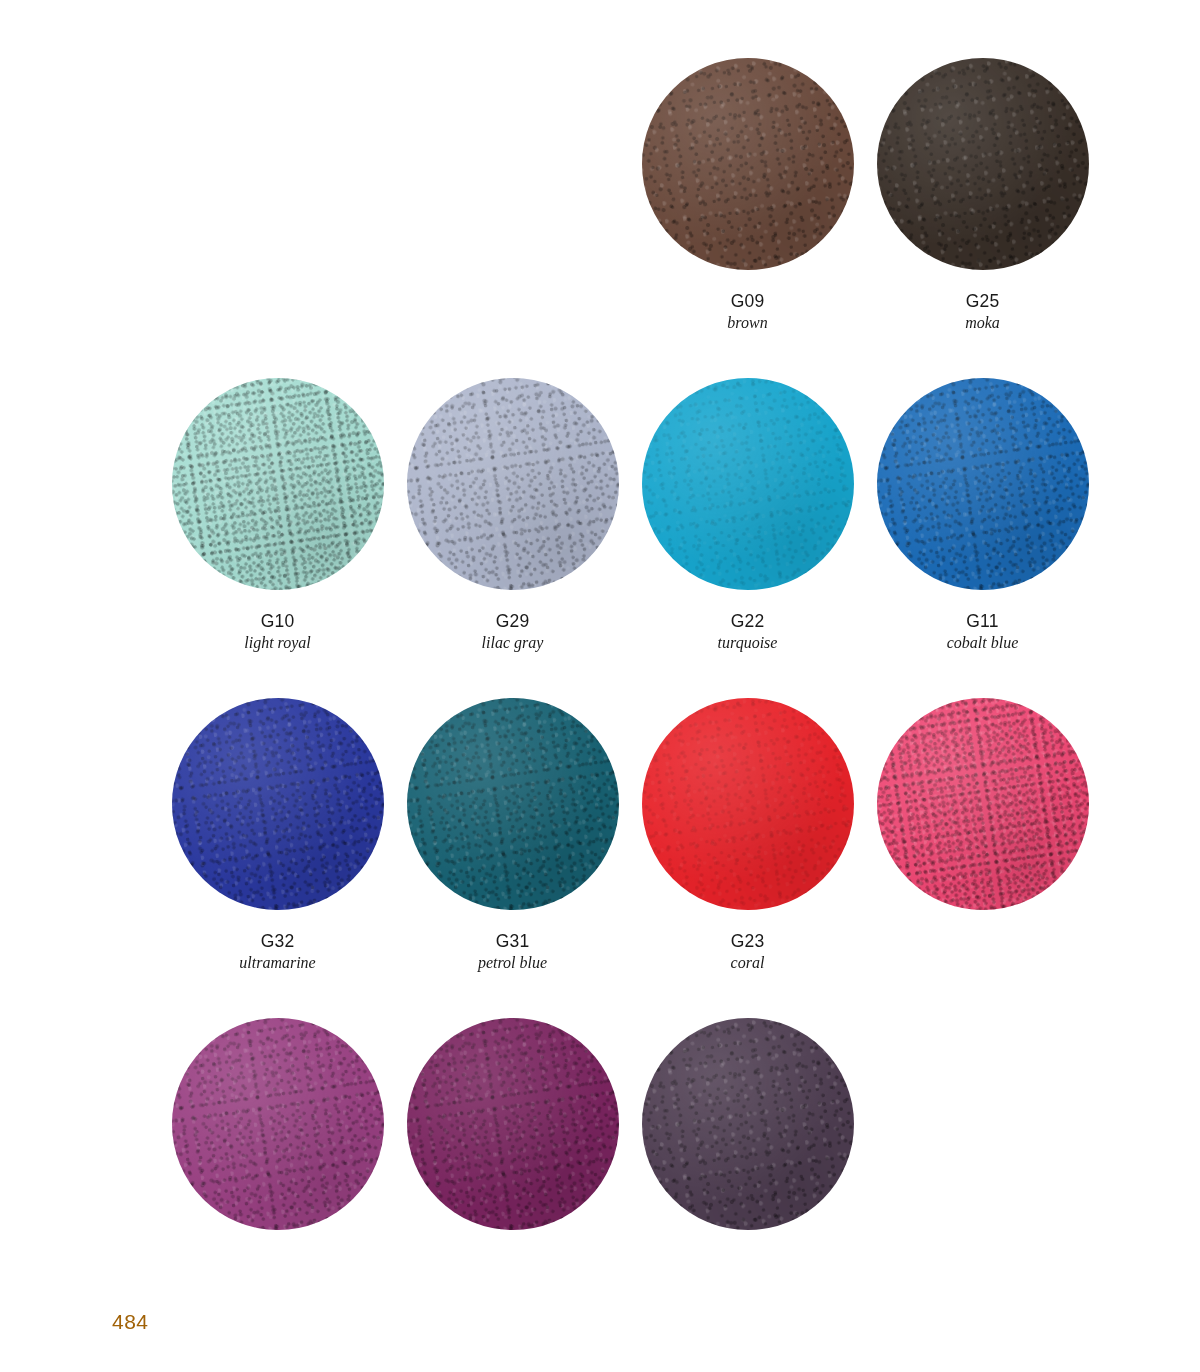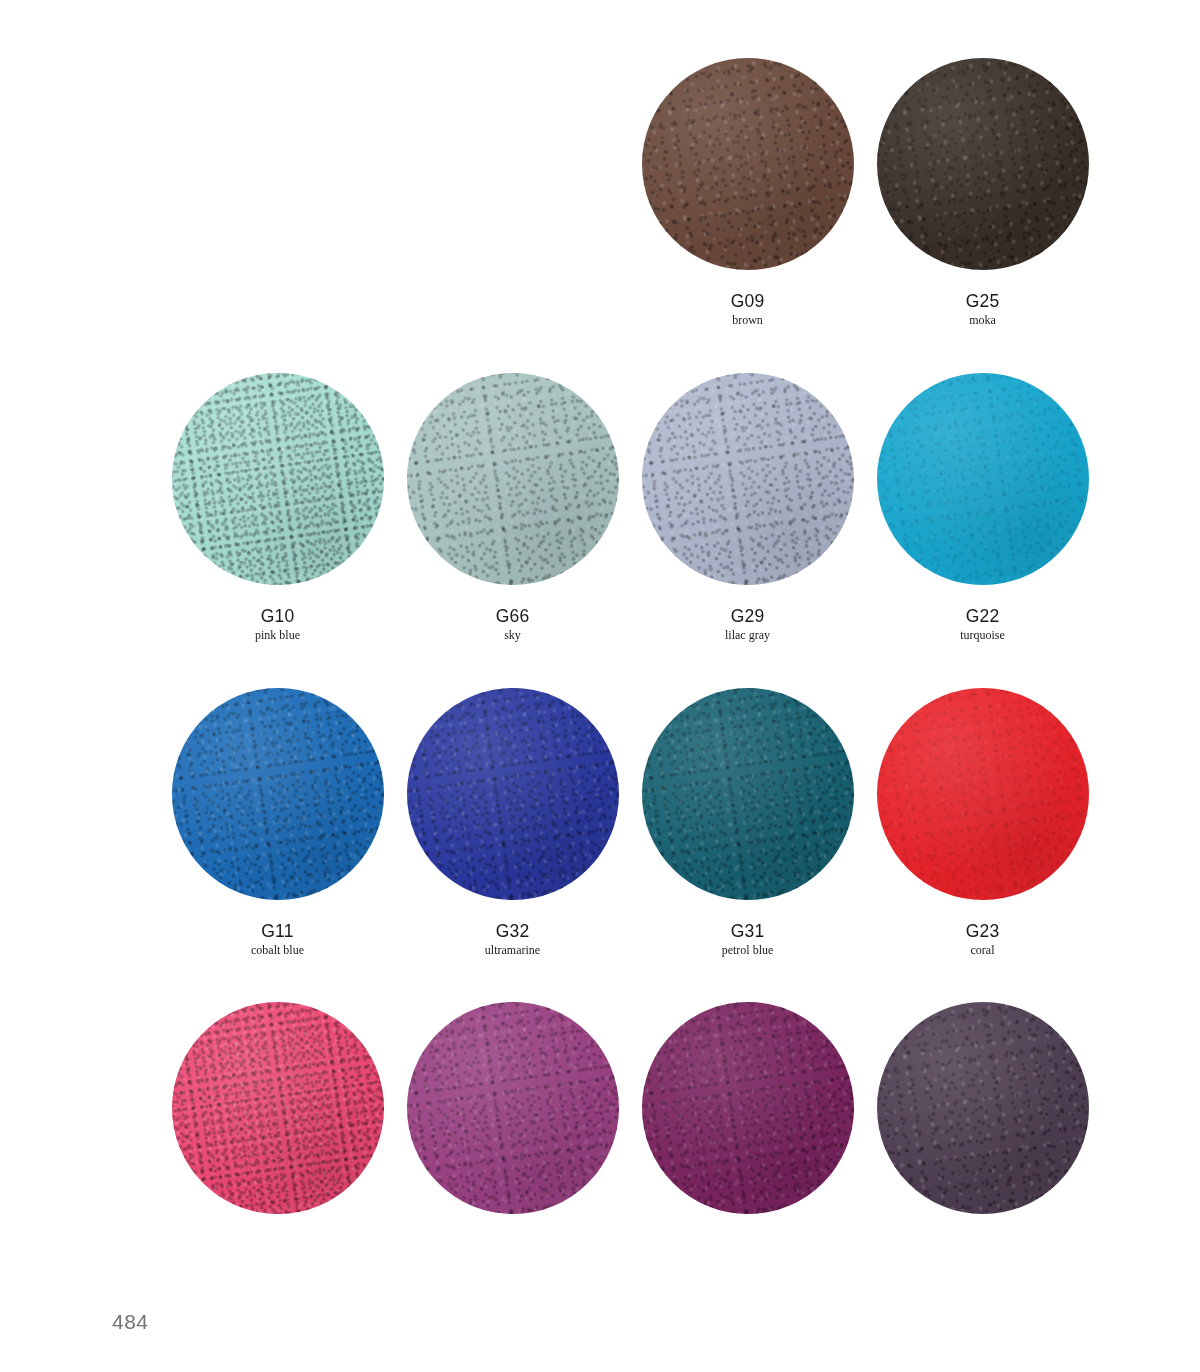--- a/index.html
+++ b/index.html
@@ -127,34 +127,35 @@
   .code {
     font-family: "Liberation Sans", sans-serif;
     font-size: 17.5px;
     color: #1a1a1a;
     letter-spacing: 0.2px;
     display: block;
   }
 
   .name {
     font-family: "Liberation Serif", serif;
-    font-size: 12px;
+    font-style: italic;
+    font-size: 16px;
     color: #1a1a1a;
     display: block;
     margin-top: 1px;
   }
 
   
   .page-number {
     position: absolute;
     left: 112px;
     bottom: 38px;
     font-family: "Liberation Sans", sans-serif;
     font-size: 21px;
-    color: #737373;
+    color: #a16207;
     letter-spacing: 0.5px;
   }
 </style>
 </head>
 <body>
 
 <div class="page">
 
   <div class="swatch-grid">
       <div class="cell empty"></div>
@@ -176,30 +177,21 @@
           <span class="code">G25</span>
           <span class="name">moka</span>
         </div>
       </div>
       <div class="cell">
         <div class="disc-wrap">
           <div class="disc grain-fine" style="background-color: rgb(166, 221, 210);"></div>
         </div>
         <div class="caption">
           <span class="code">G10</span>
-          <span class="name">pink blue</span>
-        </div>
-      </div>
-      <div class="cell">
-        <div class="disc-wrap">
-          <div class="disc grain-normal" style="background-color: rgb(168, 195, 193);"></div>
-        </div>
-        <div class="caption">
-          <span class="code">G66</span>
-          <span class="name">sky</span>
+          <span class="name">light royal</span>
         </div>
       </div>
       <div class="cell">
         <div class="disc-wrap">
           <div class="disc grain-normal" style="background-color: rgb(175, 183, 205);"></div>
         </div>
         <div class="caption">
           <span class="code">G29</span>
           <span class="name">lilac gray</span>
         </div>

